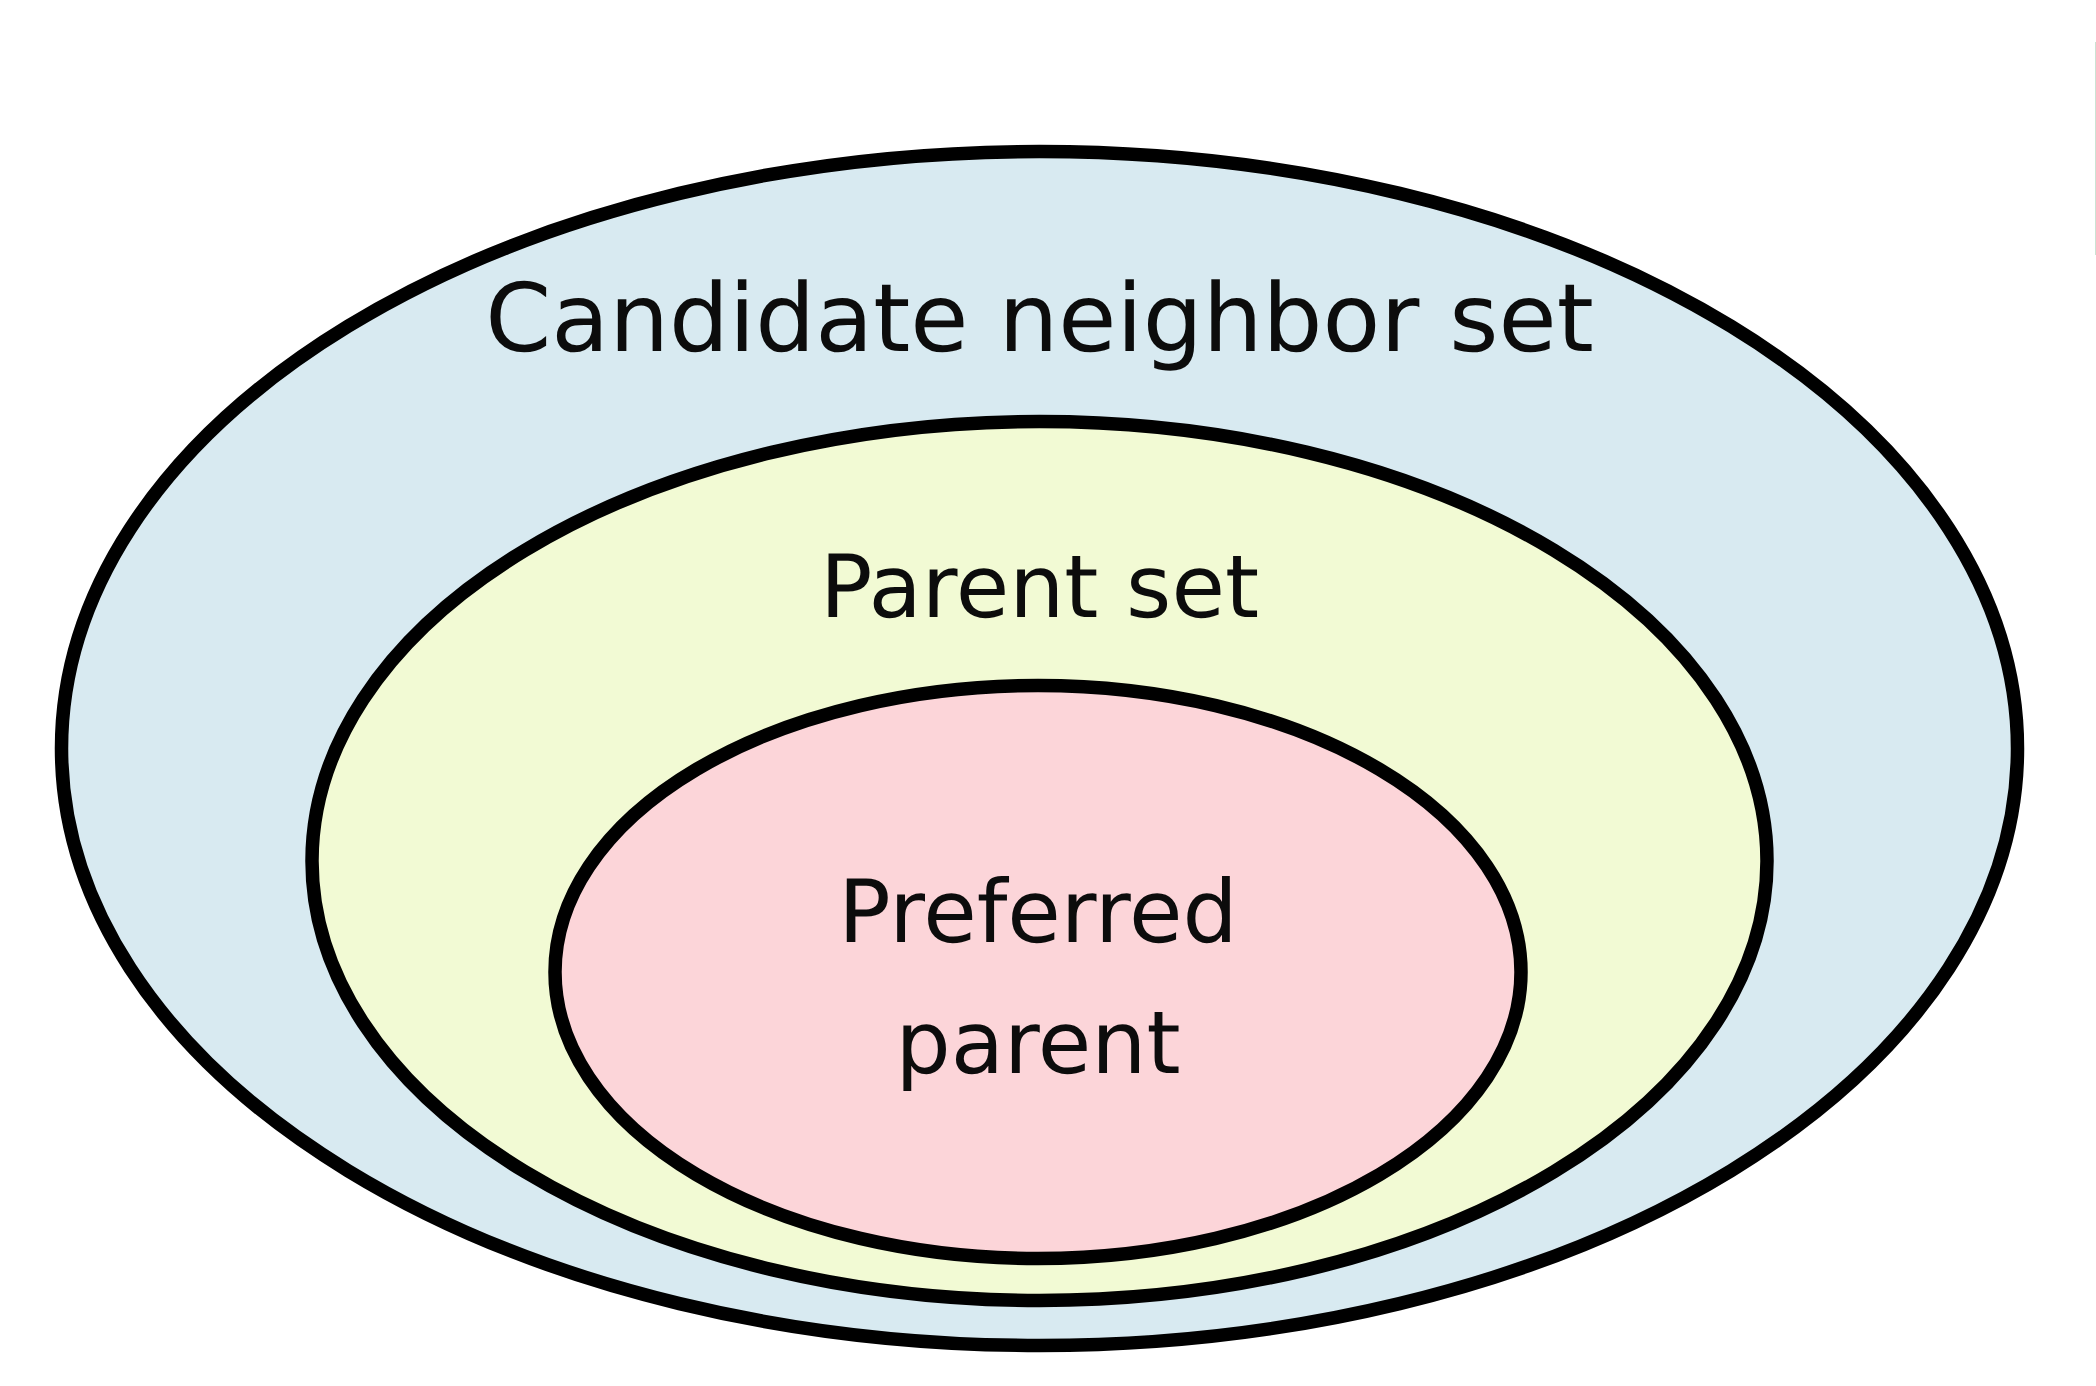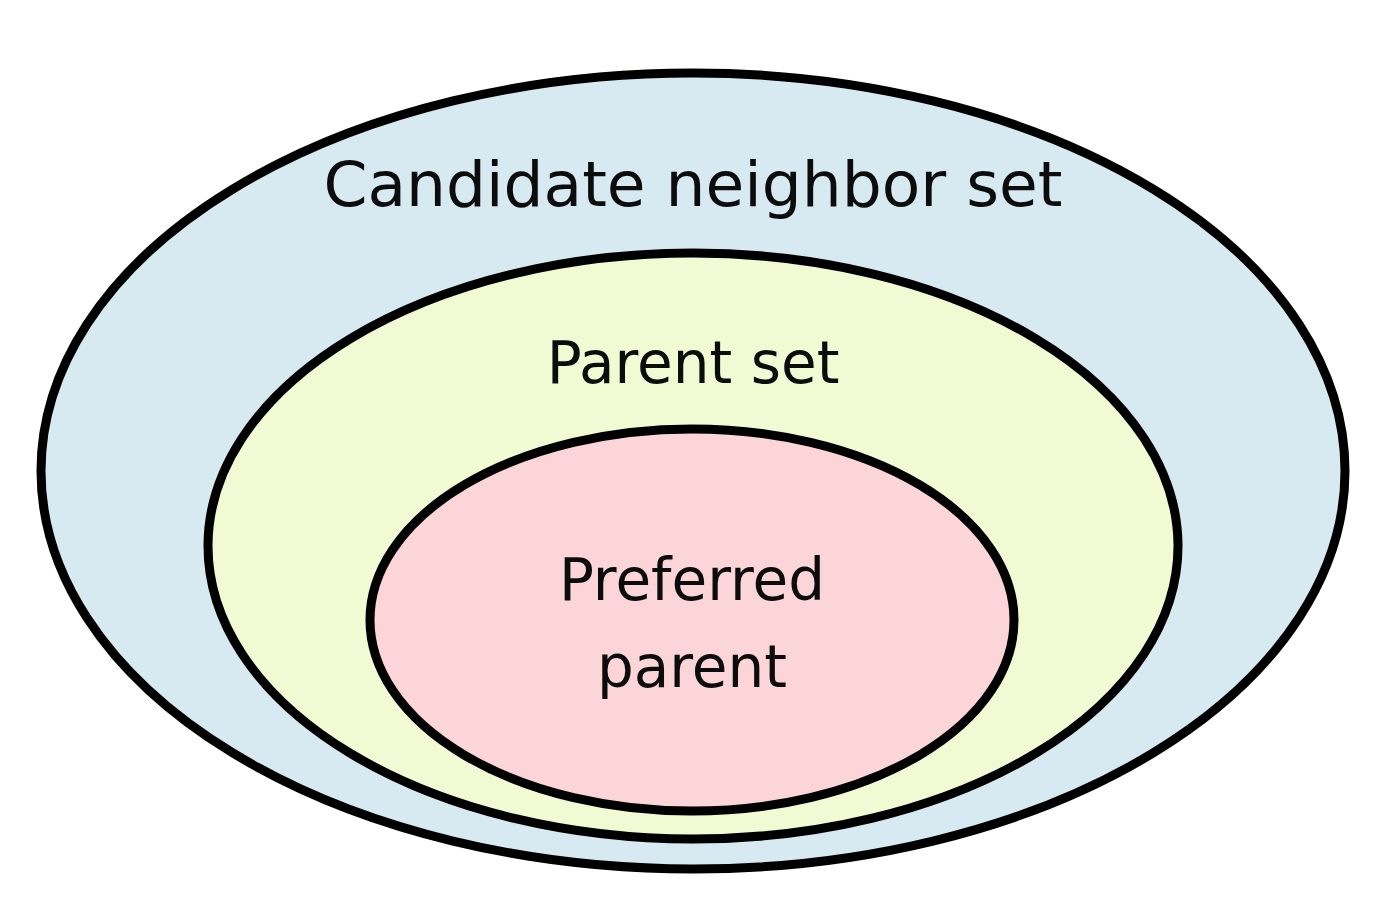--- a/index.html
+++ b/index.html
@@ -12,20 +12,21 @@
     width: 1397px;
     height: 924px;
     overflow: hidden;
     font-family: "DejaVu Sans", sans-serif;
   }
   #diagram-root {
     position: relative;
     width: 1397px;
     height: 832px;
     background: #15803d;
+    margin-top: 28px;
   }
   #venn-svg {
     display: block;
     width: 1397px;
     height: 924px;
   }
   .set-ellipse {
     stroke: #000000;
     stroke-width: 9;
     vector-effect: none;

